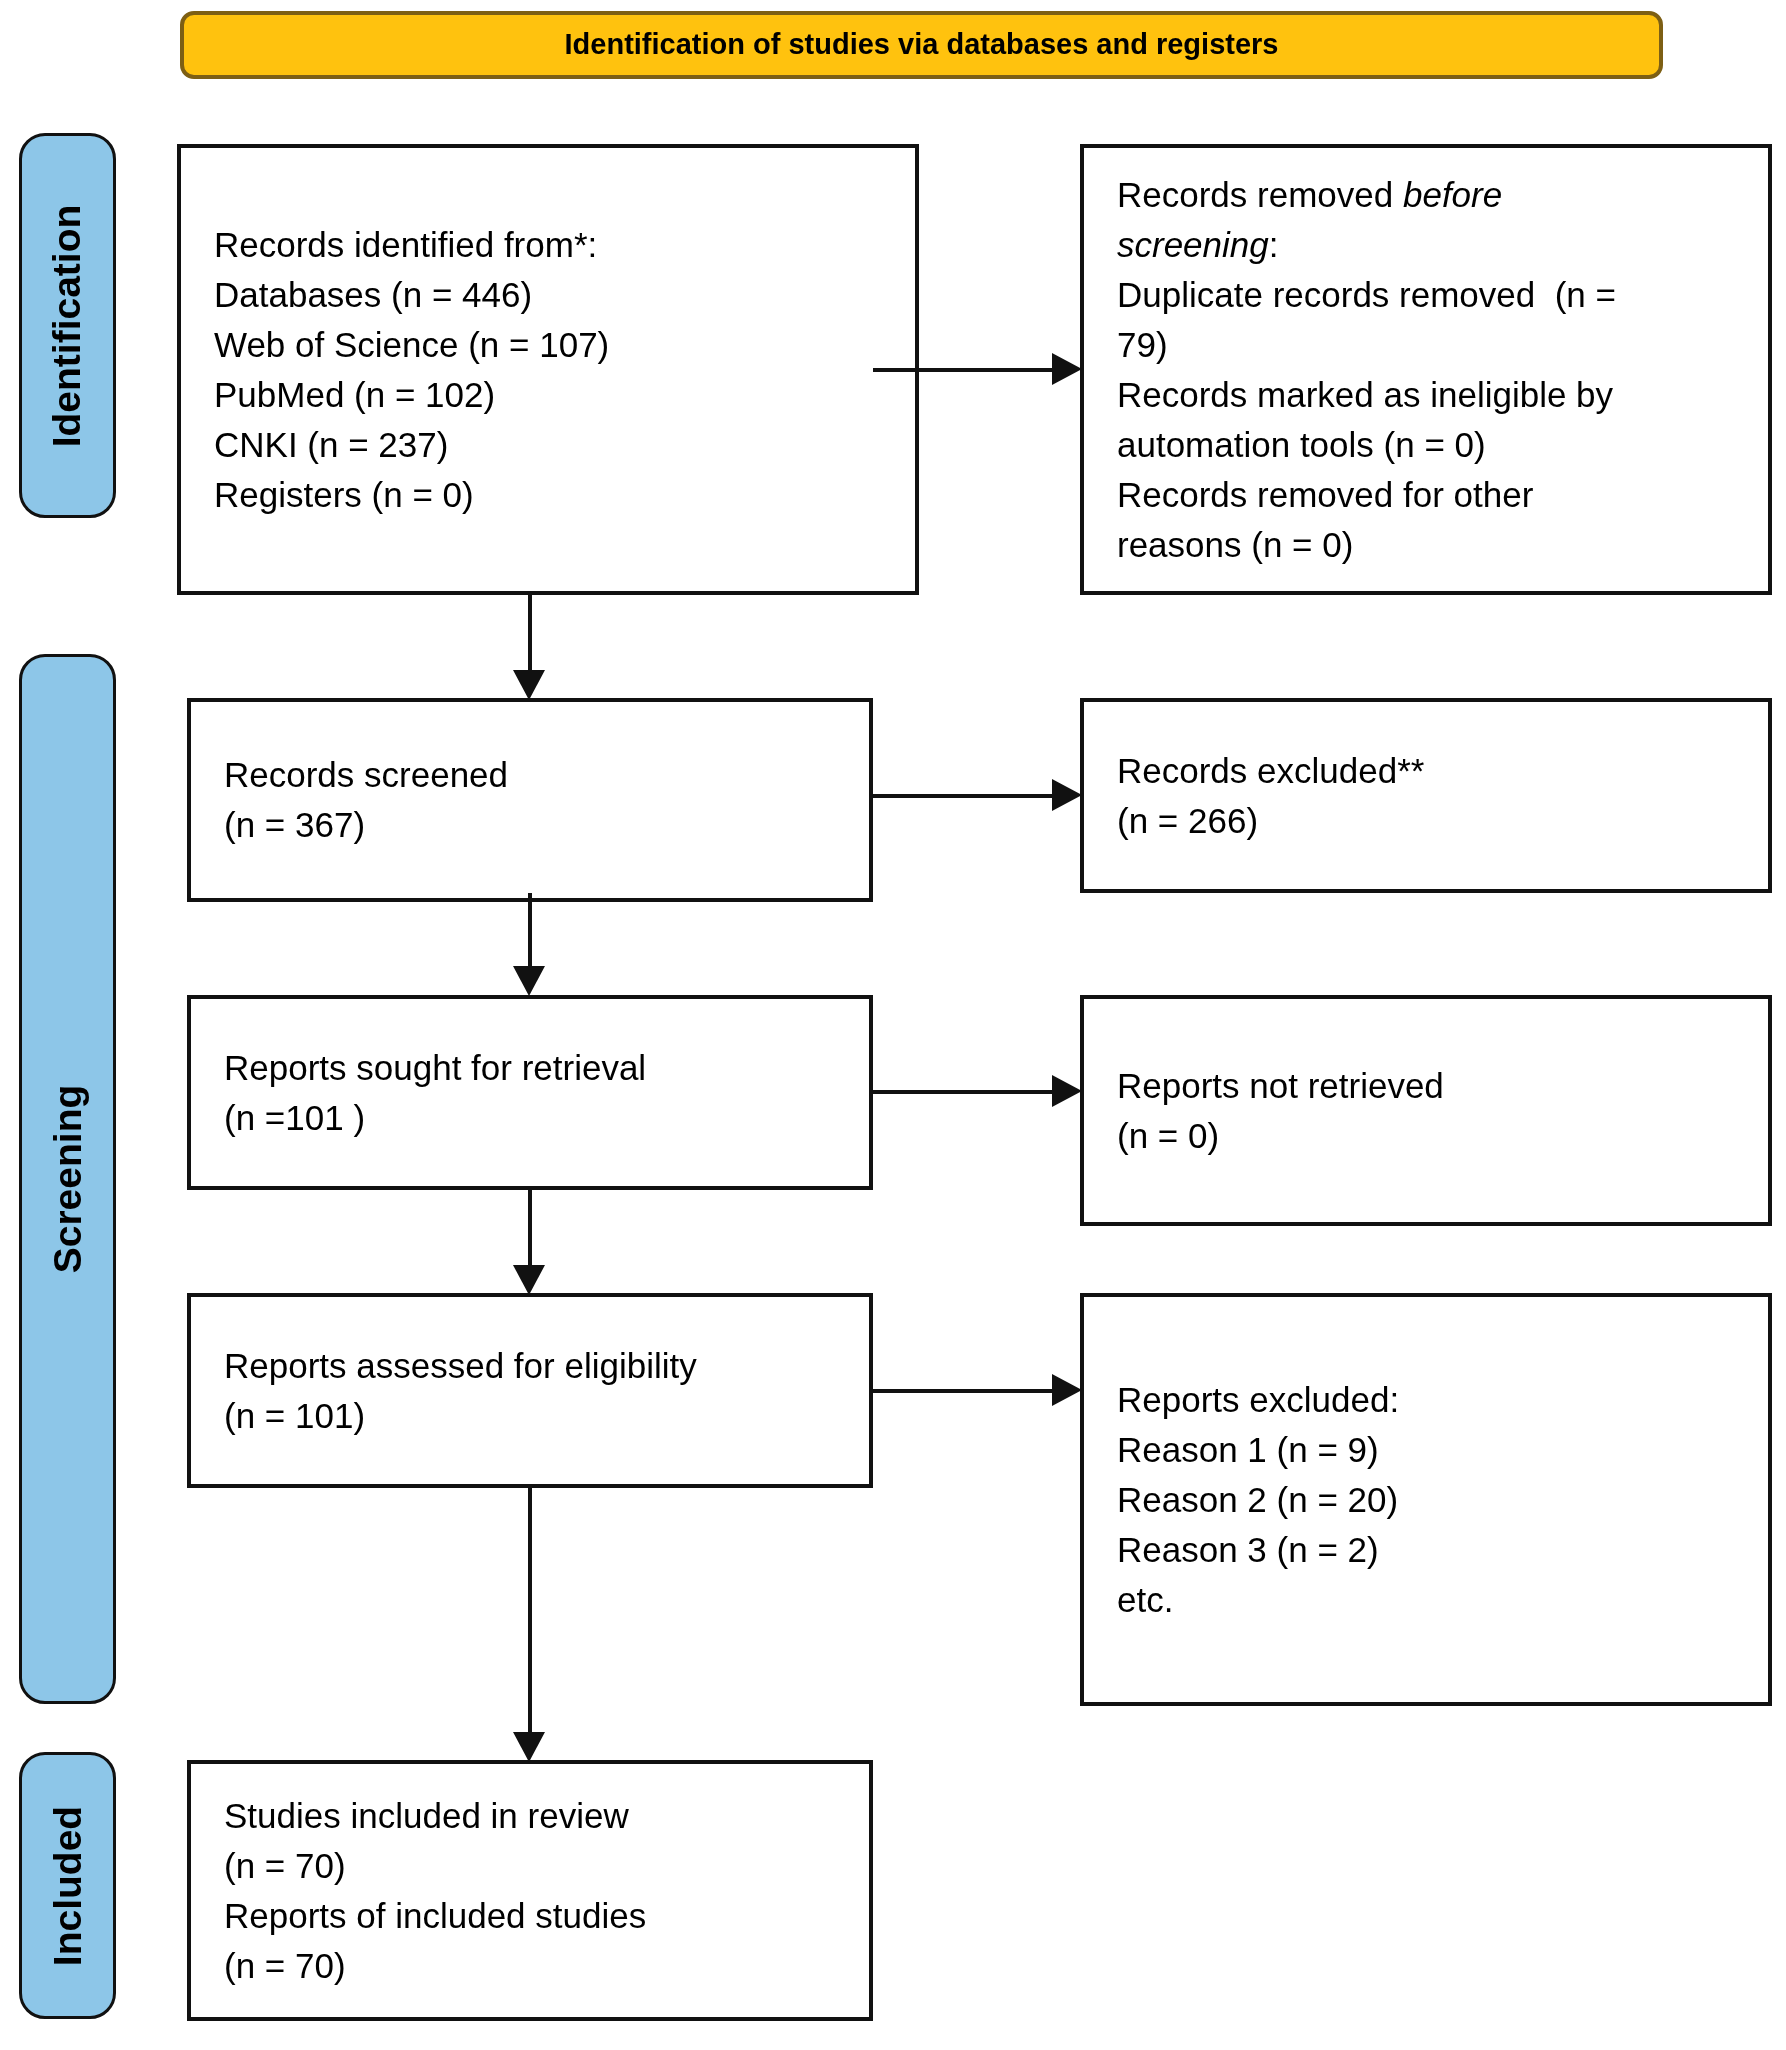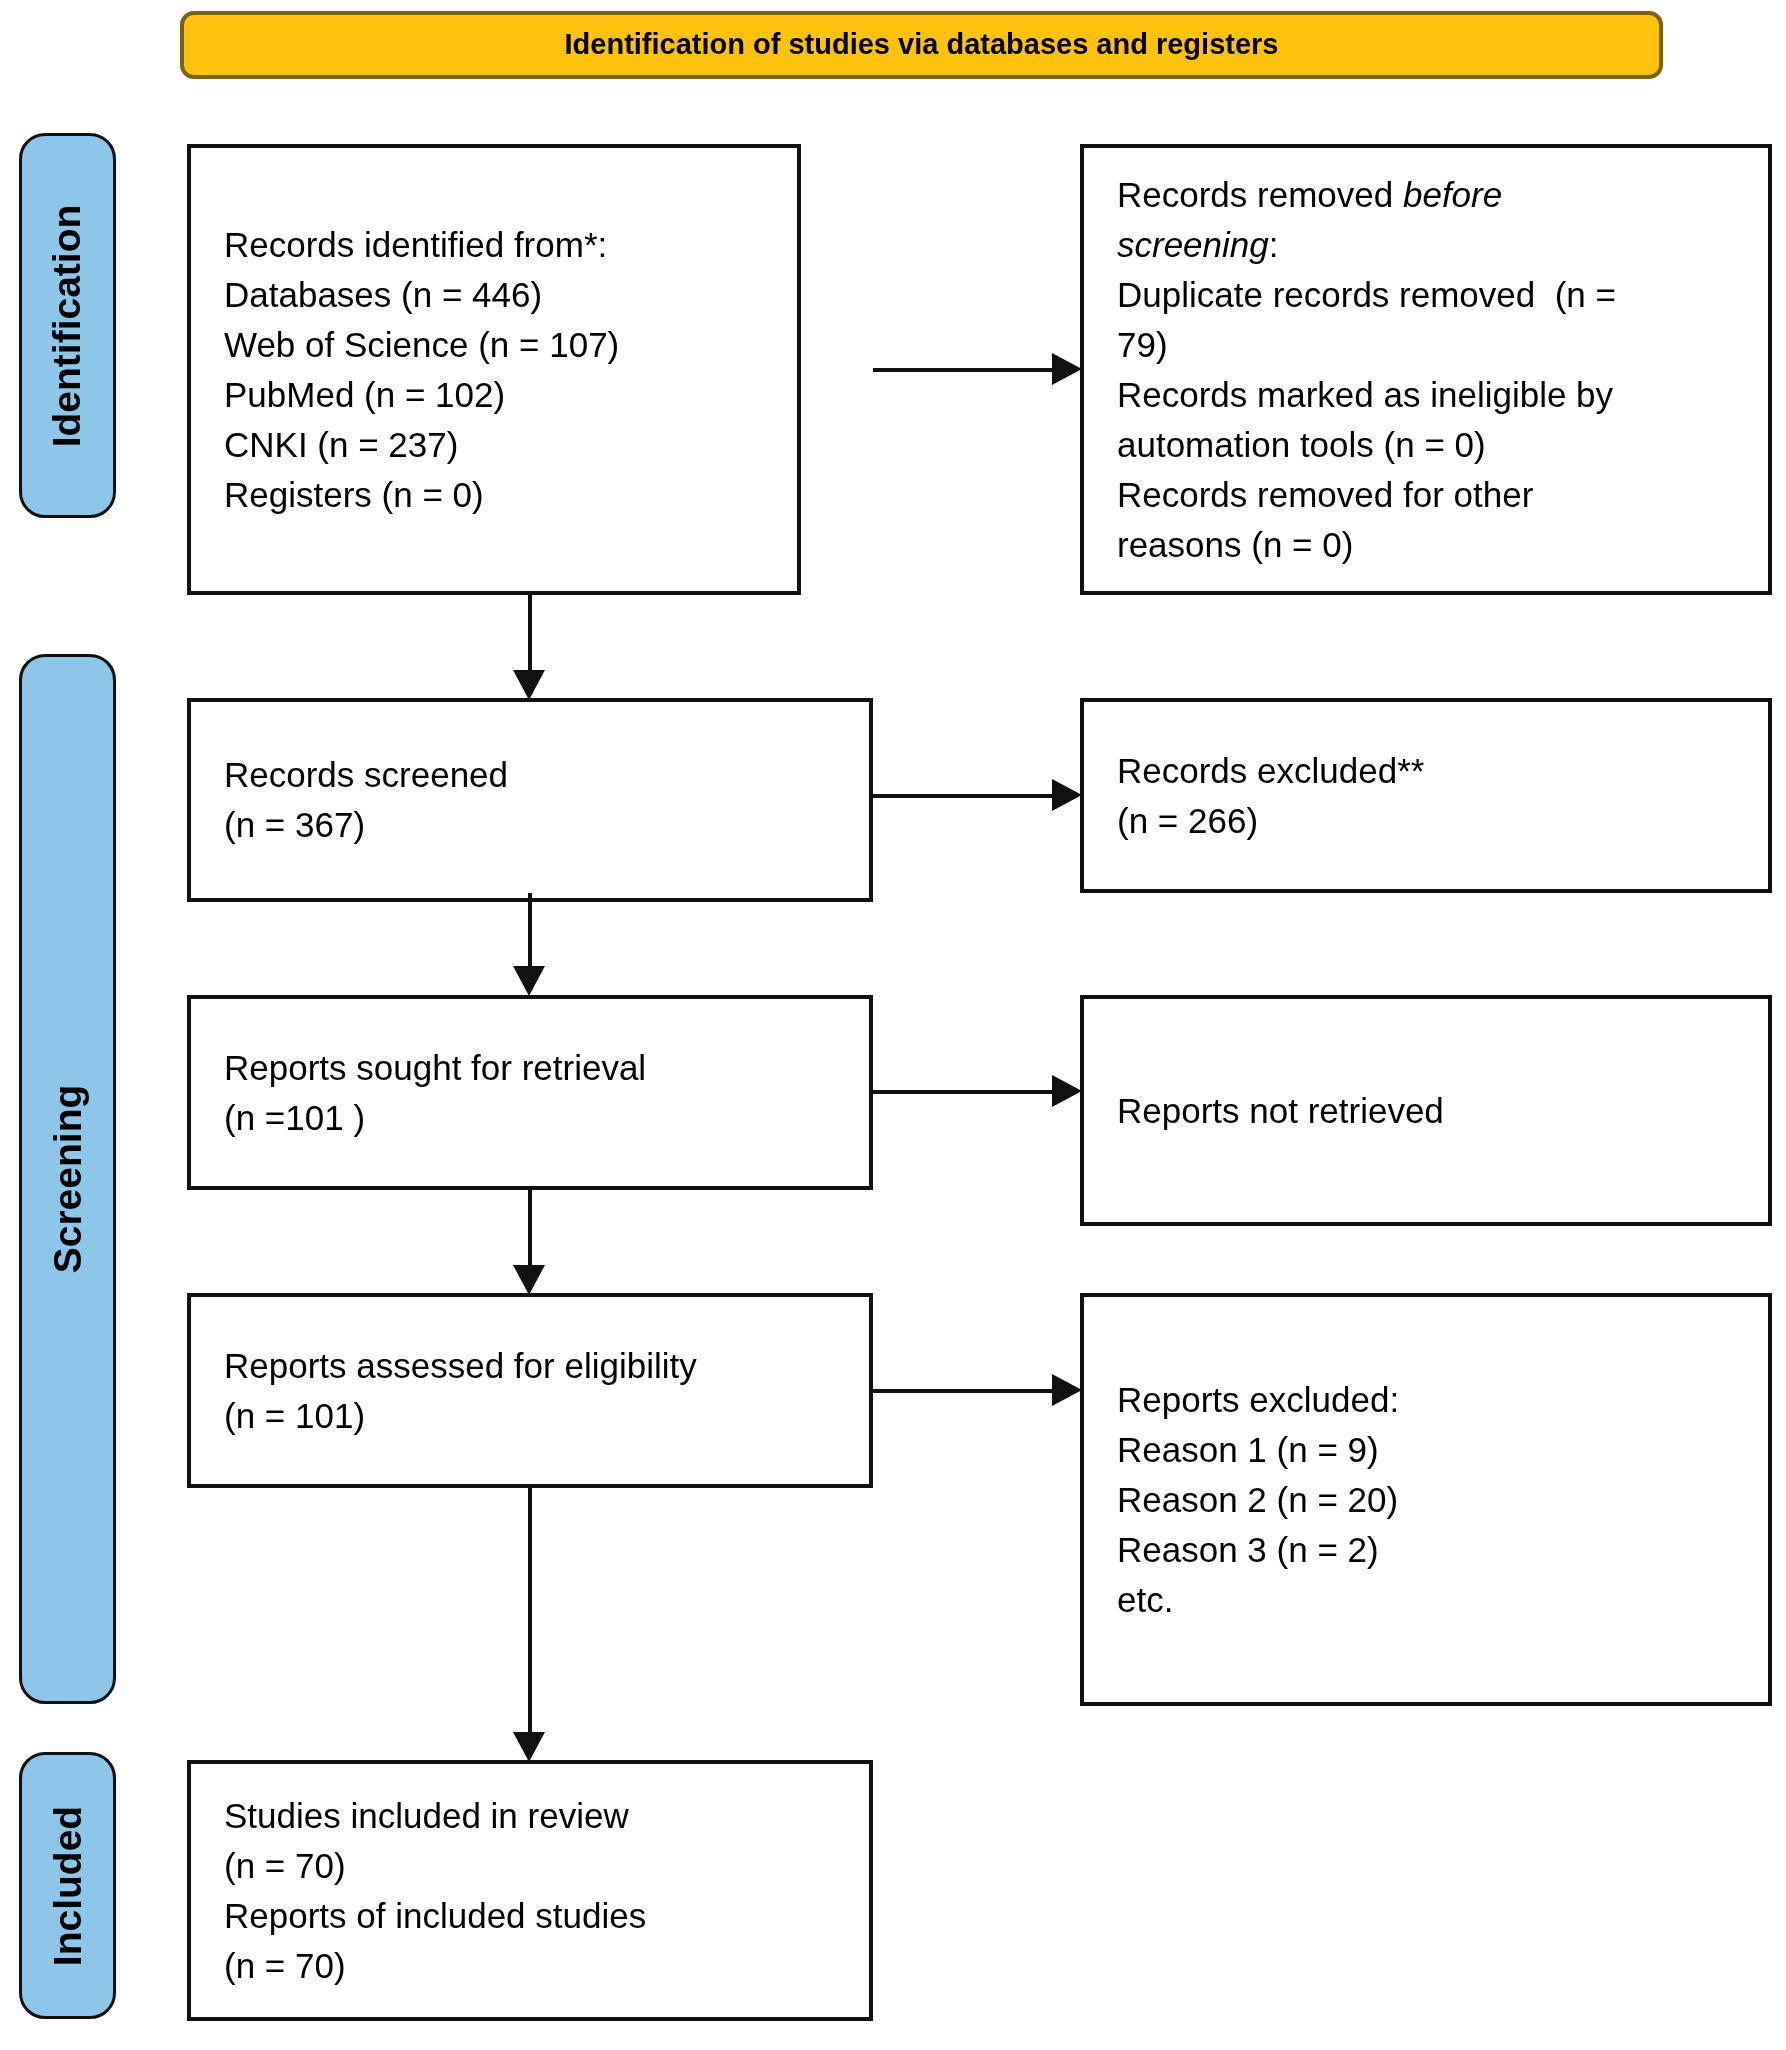--- a/index.html
+++ b/index.html
@@ -61,21 +61,21 @@
   <div class="stage" style="top:133px;height:385px;">
     <span>Identification</span>
   </div>
   <div class="stage" style="top:654px;height:1050px;">
     <span>Screening</span>
   </div>
   <div class="stage" style="top:1752px;height:267px;">
     <span>Included</span>
   </div>
 
-  <div class="box" style="left:187px;top:144px;width:614px;height:451px;">
+  <div class="box" style="left:177px;top:144px;width:742px;height:451px;">
     <div class="ln">Records identified from*:</div>
     <div class="ln">Databases (n = 446)</div>
     <div class="ln">Web of Science (n = 107)</div>
     <div class="ln">PubMed (n = 102)</div>
     <div class="ln">CNKI (n = 237)</div>
     <div class="ln">Registers (n = 0)</div>
   </div>
 
   <div class="box" style="left:1080px;top:144px;width:692px;height:451px;">
     <div style="max-width:549px;">
@@ -94,20 +94,21 @@
     <div class="ln">Records excluded**</div>
     <div class="ln">(n = 266)</div>
   </div>
 
   <div class="box" style="left:187px;top:995px;width:686px;height:195px;">
     <div class="ln">Reports sought for retrieval</div>
     <div class="ln">(n =101 )</div>
   </div>
   <div class="box" style="left:1080px;top:995px;width:692px;height:231px;">
     <div class="ln">Reports not retrieved</div>
+    <div class="ln">(n = 0)</div>
   </div>
 
   <div class="box" style="left:187px;top:1293px;width:686px;height:195px;">
     <div class="ln">Reports assessed for eligibility</div>
     <div class="ln">(n = 101)</div>
   </div>
   <div class="box" style="left:1080px;top:1293px;width:692px;height:413px;">
     <div class="ln">Reports excluded:</div>
     <div class="ln">Reason 1 (n = 9)</div>
     <div class="ln">Reason 2 (n = 20)</div>

